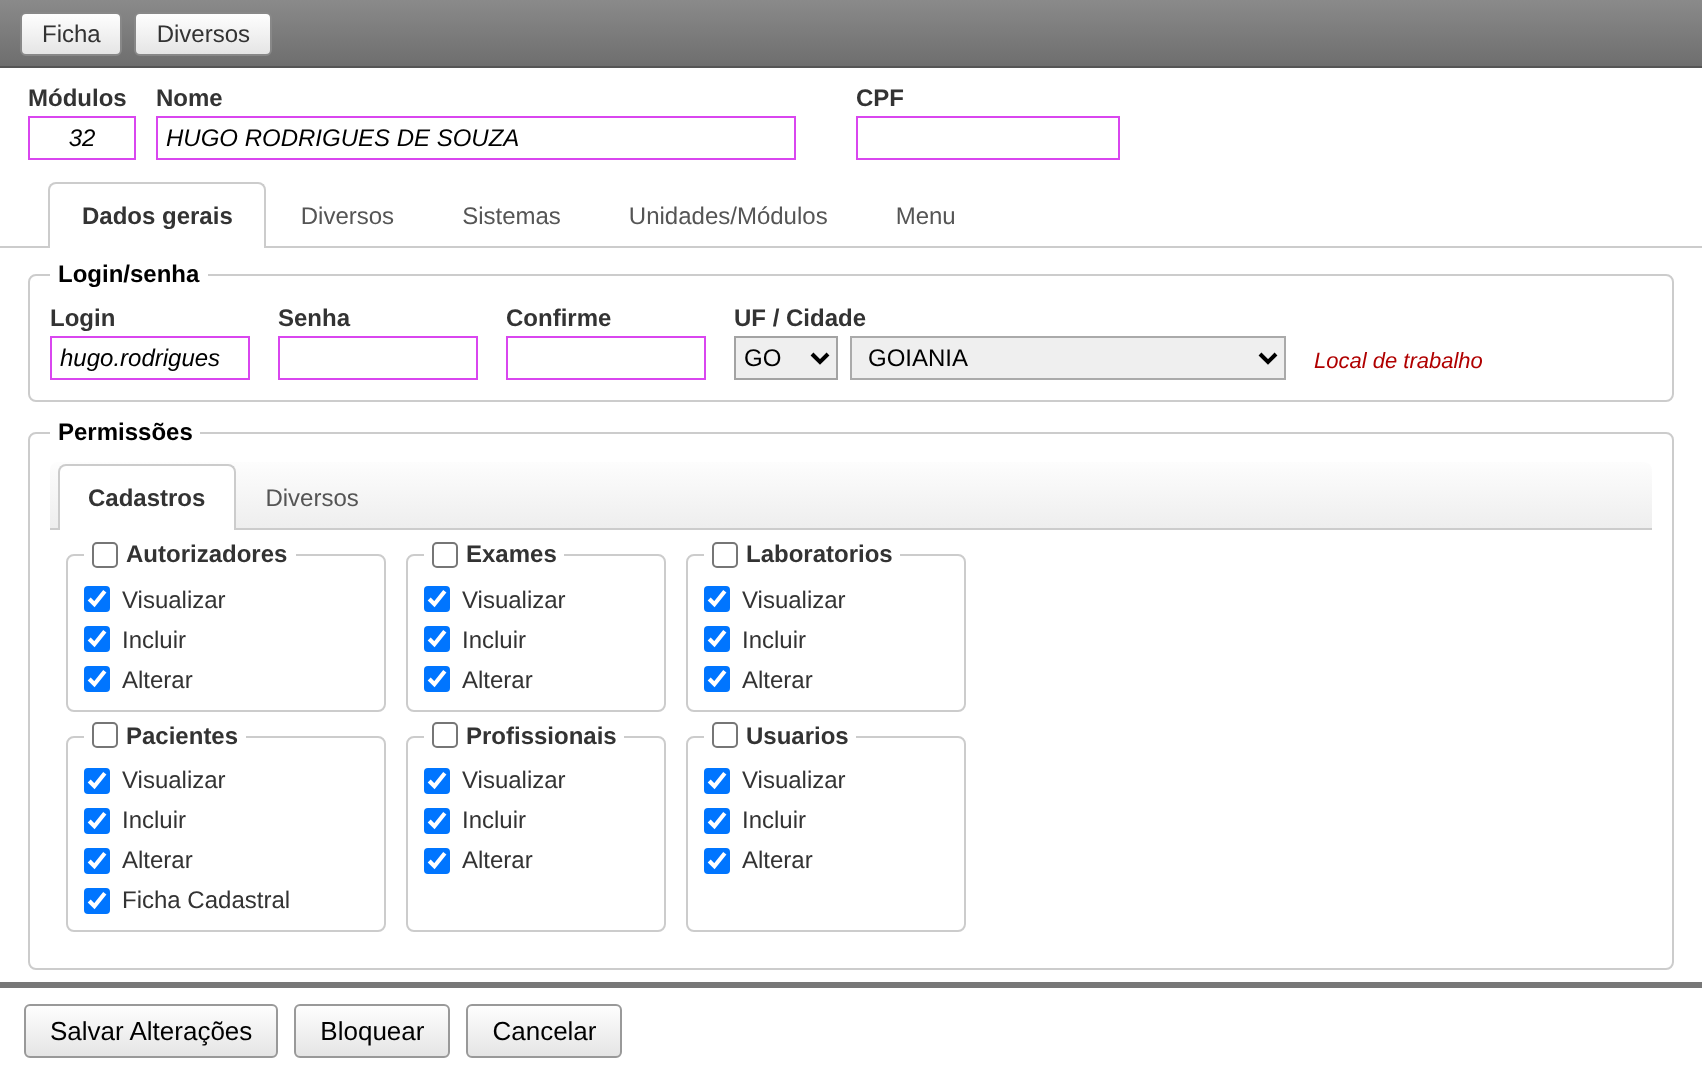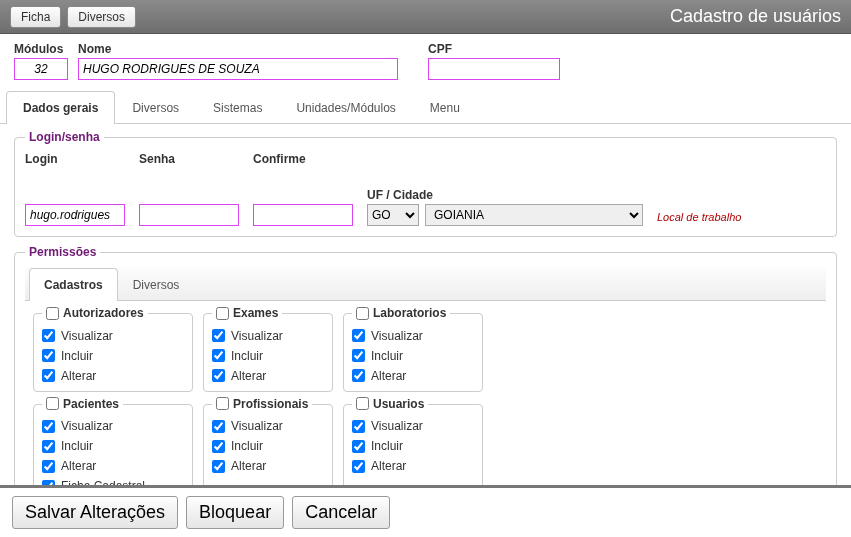--- a/index.html
+++ b/index.html
@@ -61,21 +61,21 @@
 .cpf { margin-left: 20px; }
 .cpf input { width: 132px; }
 
 .main-tabs {
   margin-top: 6px;
   border-bottom: 1px solid #ccc;
 }
 .main-tabs ul {
   display: flex;
   list-style: none;
-  padding: 0 6px;
+  padding: 0 24px;
 }
 .main-tabs li {
   padding: 9px 16px;
   color: #555;
   cursor: pointer;
   border: 1px solid transparent;
   border-bottom: none;
   border-radius: 4px 4px 0 0;
   position: relative;
   top: 1px;
@@ -93,29 +93,29 @@
 fieldset {
   border: 1px solid #ccc;
   border-radius: 4px;
   padding: 8px 10px 10px 10px;
   margin-bottom: 8px;
 }
 fieldset > legend {
   font-weight: bold;
   font-size: 12px;
   padding: 0 4px;
-  color: #701a75;
+  color: #000000;
 }
 .login-row {
   display: flex;
   align-items: flex-end;
   gap: 14px;
   flex-wrap: nowrap;
 }
-.login-row .field-col input { width: 100px; margin-top: 36px; }
+.login-row .field-col input { width: 100px; }
 .login-row .field-col.login input { width: 100px; }
 .login-row .uf-select { width: 52px; height: 22px; border: 1px solid #a3a3a3; font-size:12px; }
 .login-row .cidade-select { width: 218px; height: 22px; border: 1px solid #aaa; font-size: 12px; padding-left: 4px;}
 .hint {
   color: #b00000;
   font-style: italic;
   font-size: 11px;
   padding-bottom: 3px;
 }
 
@@ -193,31 +193,30 @@
   border-top: 3px solid #777;
   background: #fff;
   display: flex;
   gap: 8px;
 }
 .bottombar .btn {
   background: linear-gradient(#fefefe, #e5e5e5);
   border: 1px solid #999;
   border-radius: 3px;
   padding: 5px 12px;
-  font-size: 18px;
+  font-size: 13px;
   cursor: pointer;
 }
 </style>
 </head>
 <body>
 
 <div class="topbar">
   <button class="btn">Ficha</button>
   <button class="btn">Diversos</button>
-  <div class="title">Cadastro de usuários</div>
 </div>
 
 <div class="header-row">
   <div class="field-col codigo">
     <label>Módulos</label>
     <input type="text" value="32" style="">
   </div>
   <div class="field-col nome">
     <label>Nome</label>
     <input type="text" value="HUGO RODRIGUES DE SOUZA" style="">

